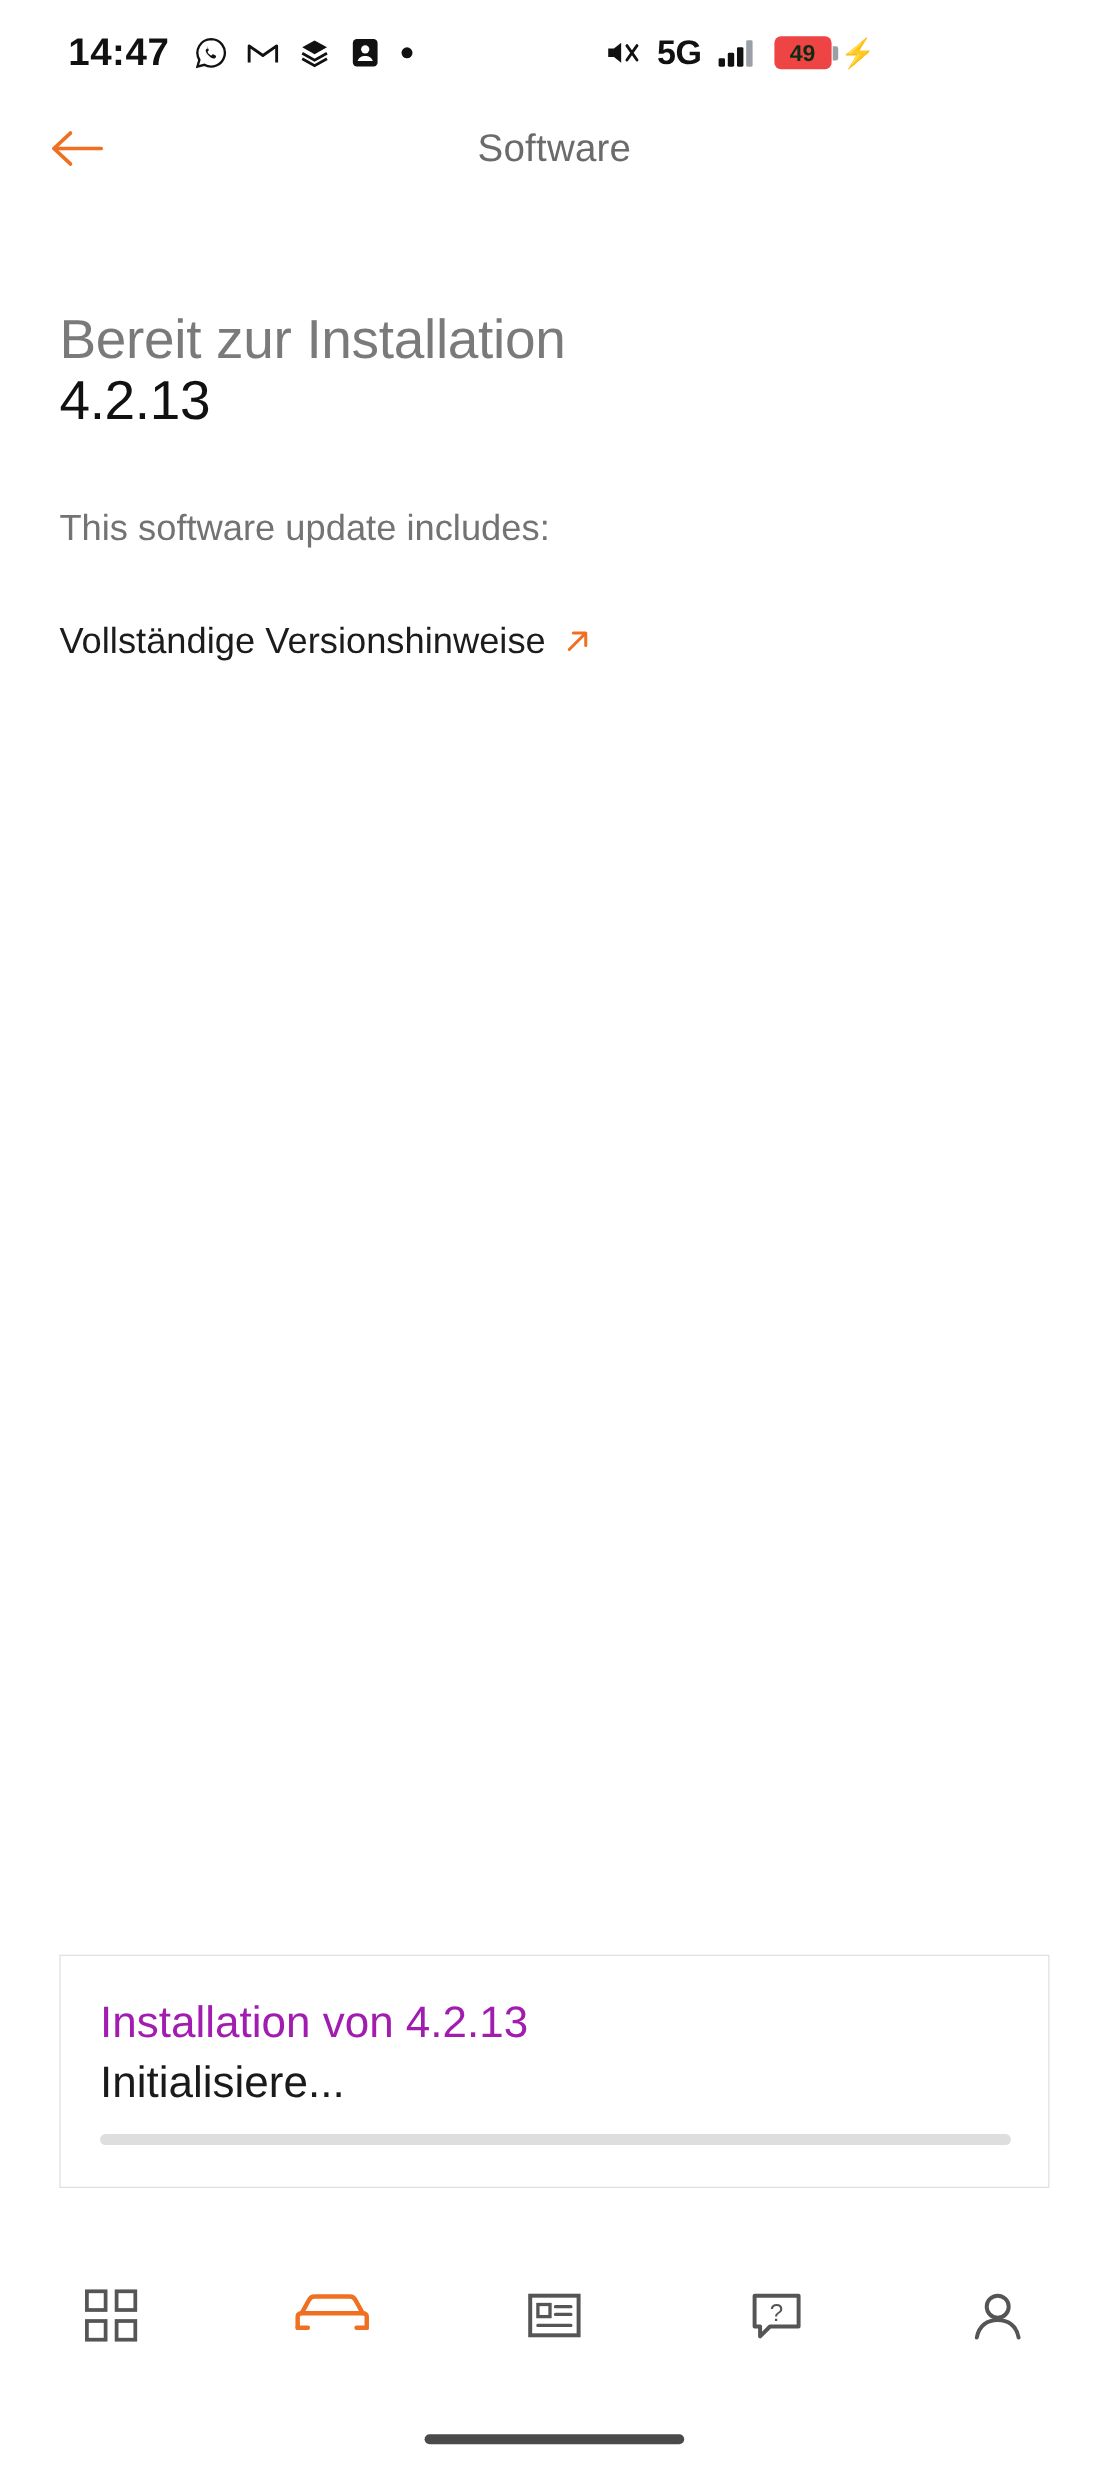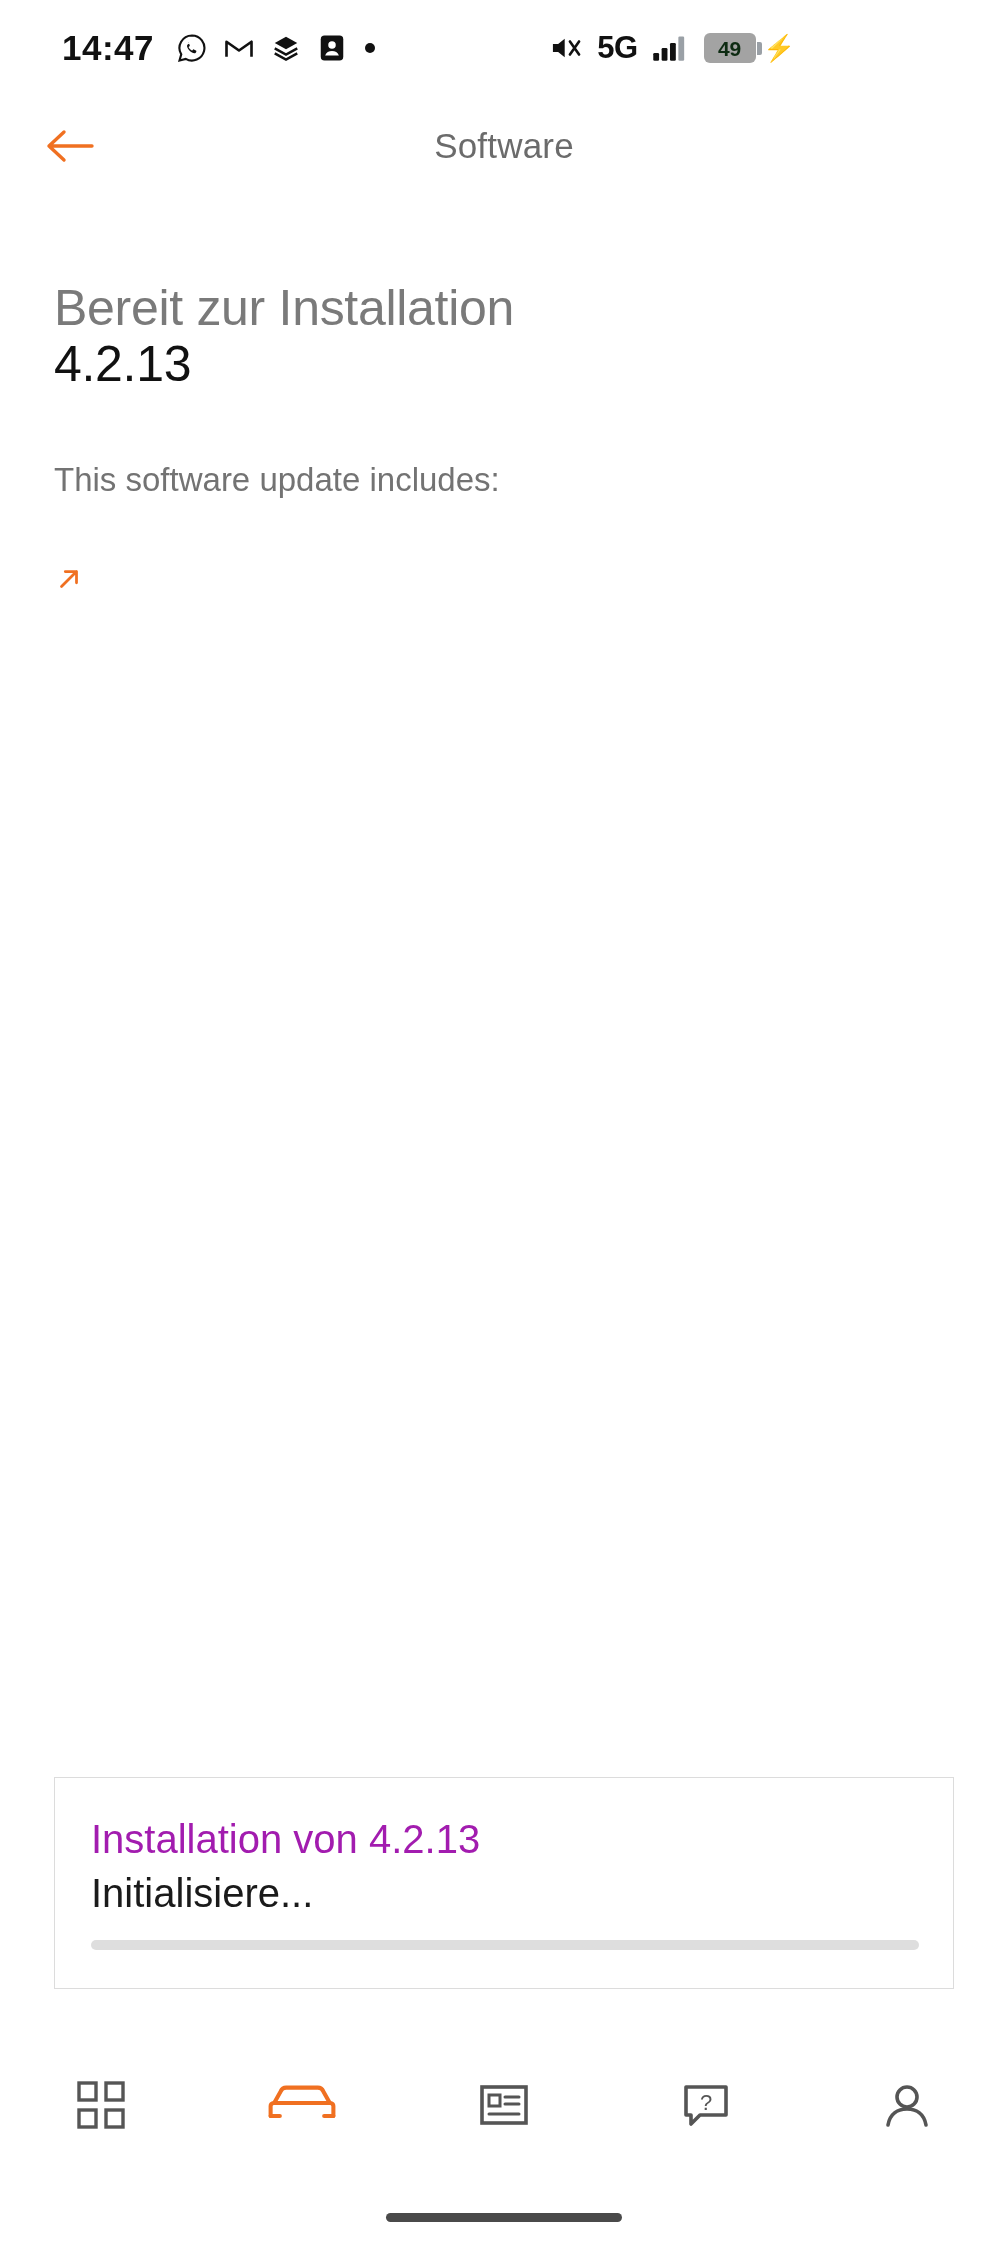--- a/index.html
+++ b/index.html
@@ -48,21 +48,21 @@
     letter-spacing: -0.5px;
   }
   .battery {
     position: relative;
     display: flex;
     align-items: center;
   }
   .battery-body {
     width: 52px;
     height: 30px;
-    background: #a3a3a3;
+    background: #ef4444;
     border-radius: 6px;
     display: flex;
     align-items: center;
     justify-content: center;
   }
   .battery-body span {
     font-size: 21px;
     font-weight: bold;
     color: #0d2b12;
     line-height: 1;
@@ -71,21 +71,21 @@
     width: 5px; height: 13px;
     background: #9aa0a6;
     border-radius: 0 2px 2px 0;
     margin-left: 1px;
   }
   .bolt { font-size: 26px; color: #111; margin-left: 2px; }
 
   
   .appbar {
     position: absolute;
-    top: 91px; left: 0;
+    top: 80px; left: 0;
     width: 1008px; height: 110px;
     display: flex;
     align-items: center;
   }
   .back-btn {
     position: absolute;
     left: 38px; top: 50%;
     transform: translateY(-50%);
     width: 64px; height: 64px;
     display: flex; align-items: center; justify-content: center;
@@ -309,20 +309,21 @@
   <div class="heading">
     <div class="heading-main">Bereit zur Installation</div>
     <div class="heading-version">4.2.13</div>
   </div>
 
   <div class="notes">
     <div class="notes-intro">This software update includes:</div>
   </div>
 
   <div class="release-link">
+    <span class="label">Vollständige Versionshinweise</span>
     <svg width="30" height="30" viewBox="0 0 24 24">
       <path d="M6 18 L18 6 M9 6 H18 V15" fill="none" stroke="#f07021" stroke-width="2.2" stroke-linecap="round" stroke-linejoin="round"></path>
     </svg>
   </div>
 
 </div>
 
 <div class="install-card">
   <div class="install-title">Installation von 4.2.13</div>
   <div class="install-status">Initialisiere...</div>

